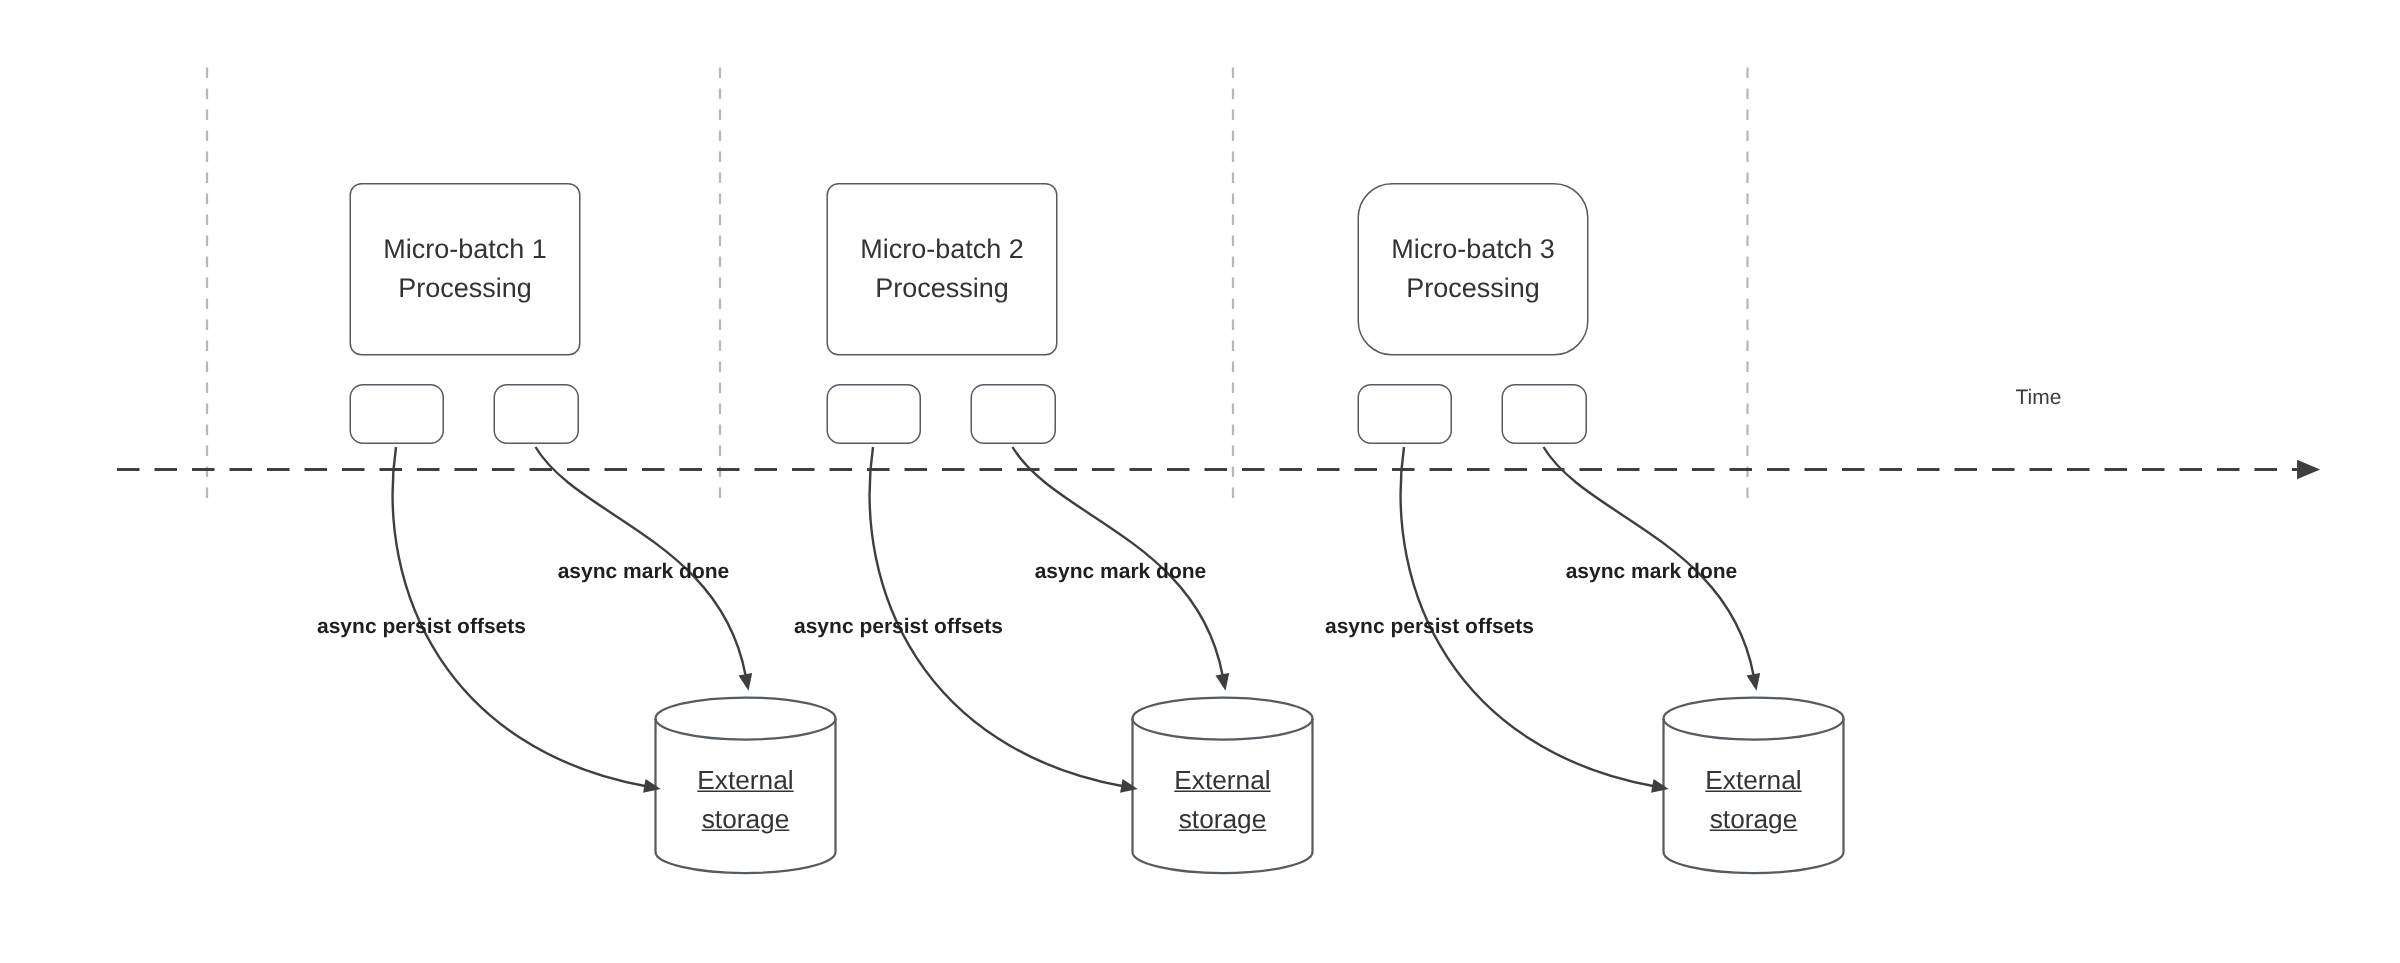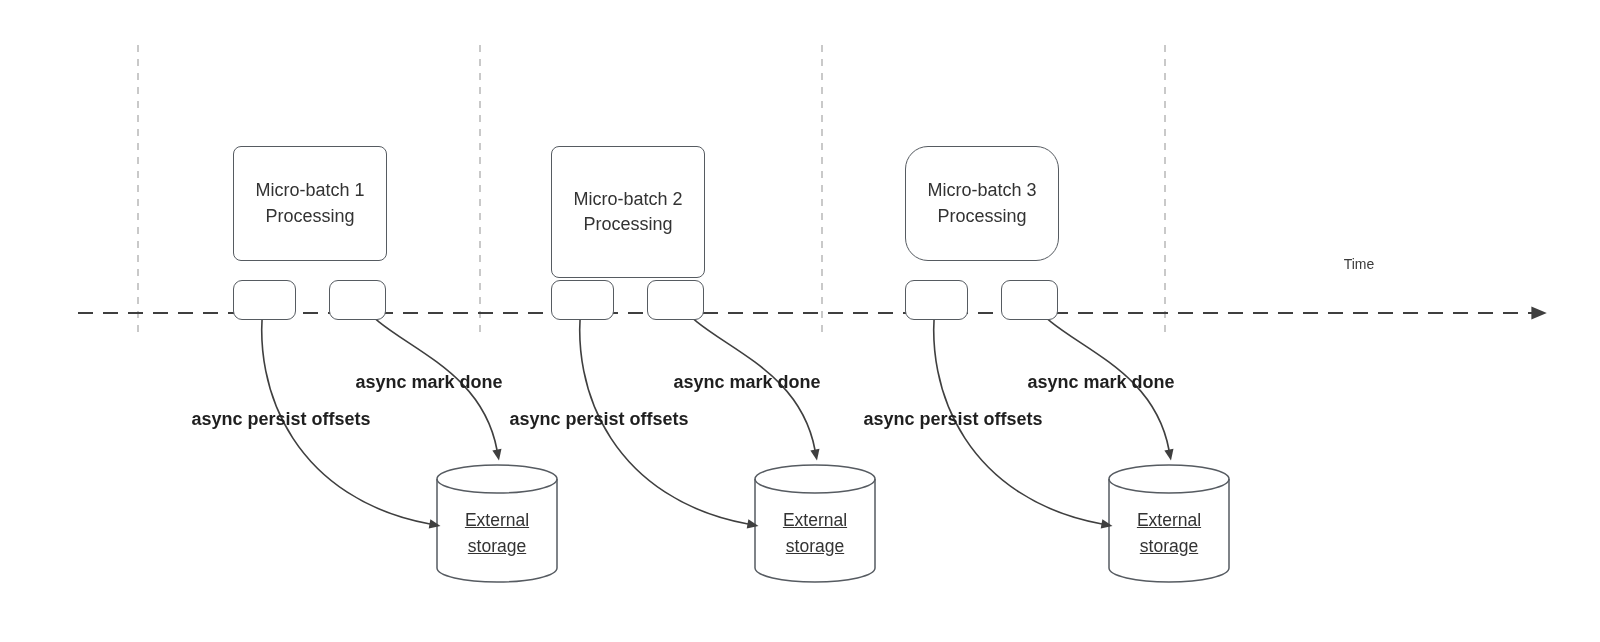--- a/index.html
+++ b/index.html
@@ -13,38 +13,37 @@
     overflow: hidden;
   }
   .canvas > svg { position: absolute; left: 0; top: 0; }
 
   
   .node {
     position: absolute;
     background: #ffffff;
     border: 1px solid #565b61;
     border-radius: 8px;
-    margin-top: 24px;
   }
   .main-box {
     display: flex;
     flex-direction: column;
     align-items: center;
     justify-content: center;
     font-size: 18px;
     color: #333333;
     line-height: 1.4;
     text-align: center;
   }
   .small-box { border-radius: 9px; }
 
   
   .edge-label {
     position: absolute;
-    font-size: 18px;
+    font-size: 14px;
     font-weight: bold;
     color: #1f1f1f;
     text-align: center;
     white-space: nowrap;
   }
   .cyl-text {
     position: absolute;
     text-align: center;
     font-size: 17.5px;
     color: #333333;
@@ -115,21 +114,21 @@
   </div>
   <div class="node small-box" style="left:233px; top:256px; width:63px; height:40px;"></div>
   <div class="node small-box" style="left:329px; top:256px; width:57px; height:40px;"></div>
   <div class="edge-label" style="left:186px; top:409px; width:190px;">async persist offsets</div>
   <div class="edge-label" style="left:334px; top:372px; width:190px;">async mark done</div>
   <div class="cyl-text" style="left:437px; top:507px; width:120px;">
     <div>External</div>
     <div>storage</div>
   </div>
 
-  <div class="node main-box" style="left:551px; top:122px; width:154px; height:132px;">
+  <div class="node main-box" style="left:551px; top:122px; width:154px; height:115px;">
     <div>Micro-batch 2</div>
     <div>Processing</div>
   </div>
   <div class="node small-box" style="left:551px; top:256px; width:63px; height:40px;"></div>
   <div class="node small-box" style="left:647px; top:256px; width:57px; height:40px;"></div>
   <div class="edge-label" style="left:504px; top:409px; width:190px;">async persist offsets</div>
   <div class="edge-label" style="left:652px; top:372px; width:190px;">async mark done</div>
   <div class="cyl-text" style="left:755px; top:507px; width:120px;">
     <div>External</div>
     <div>storage</div>

